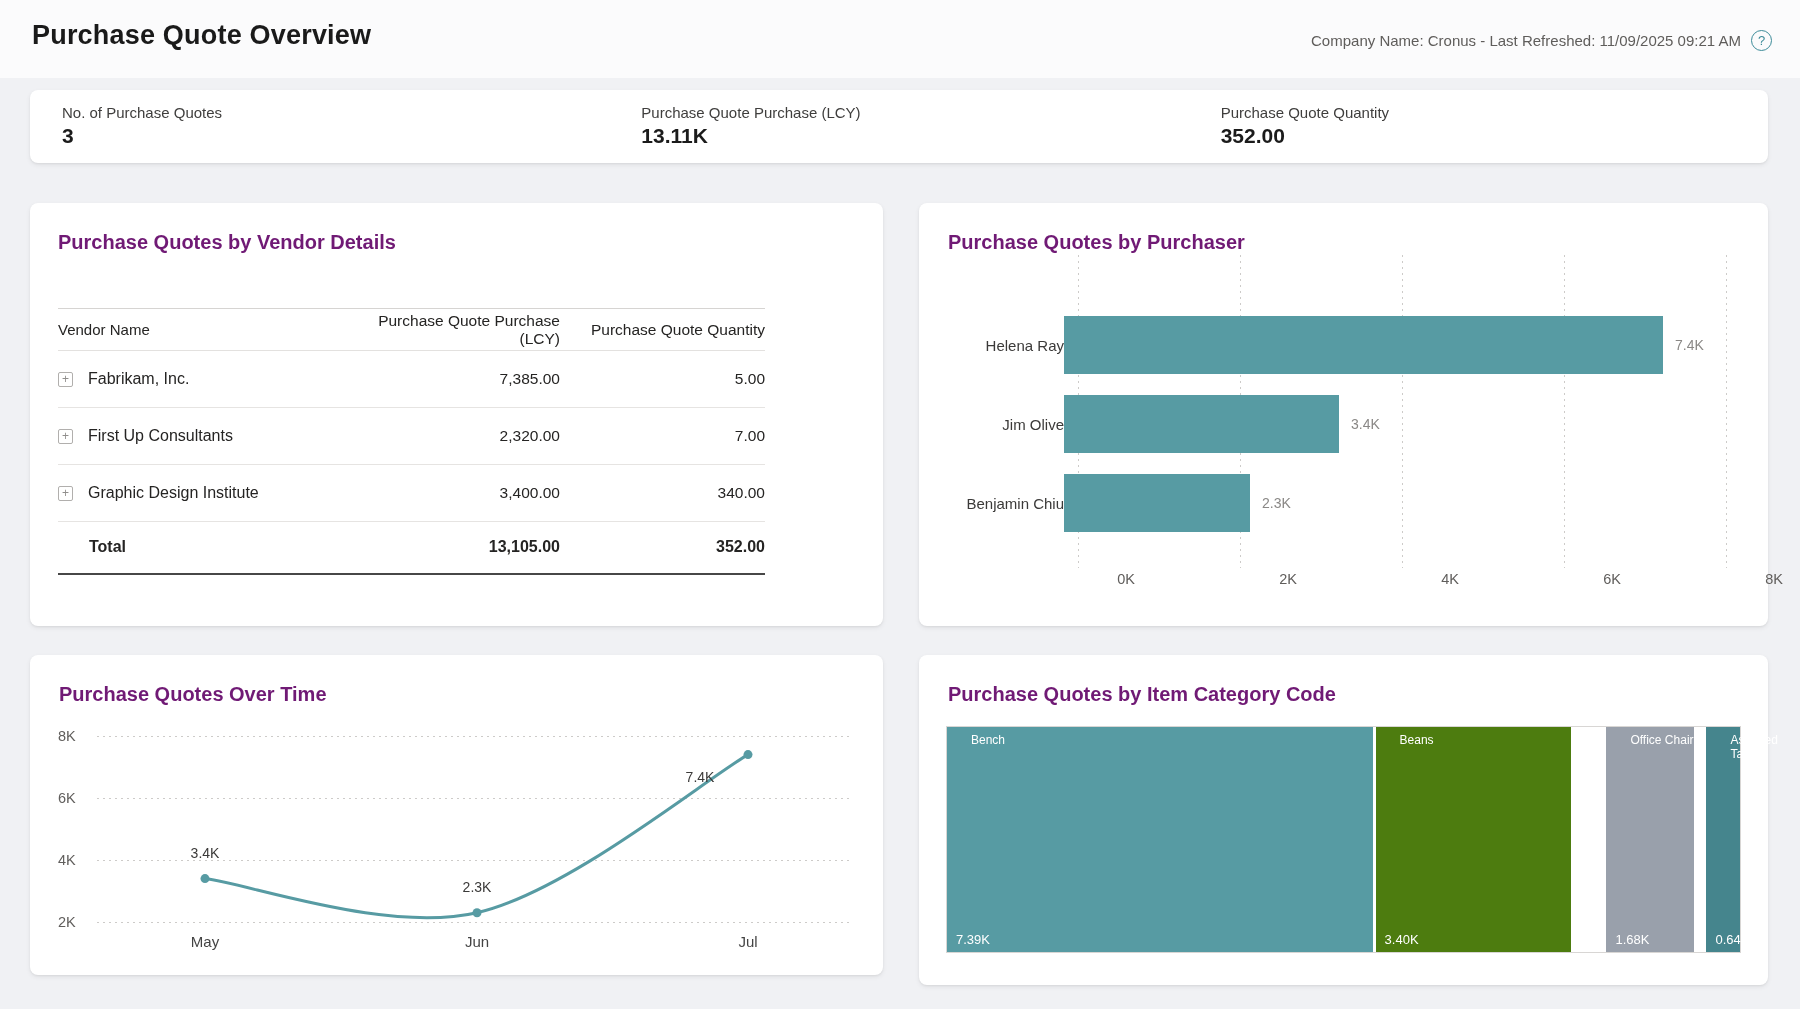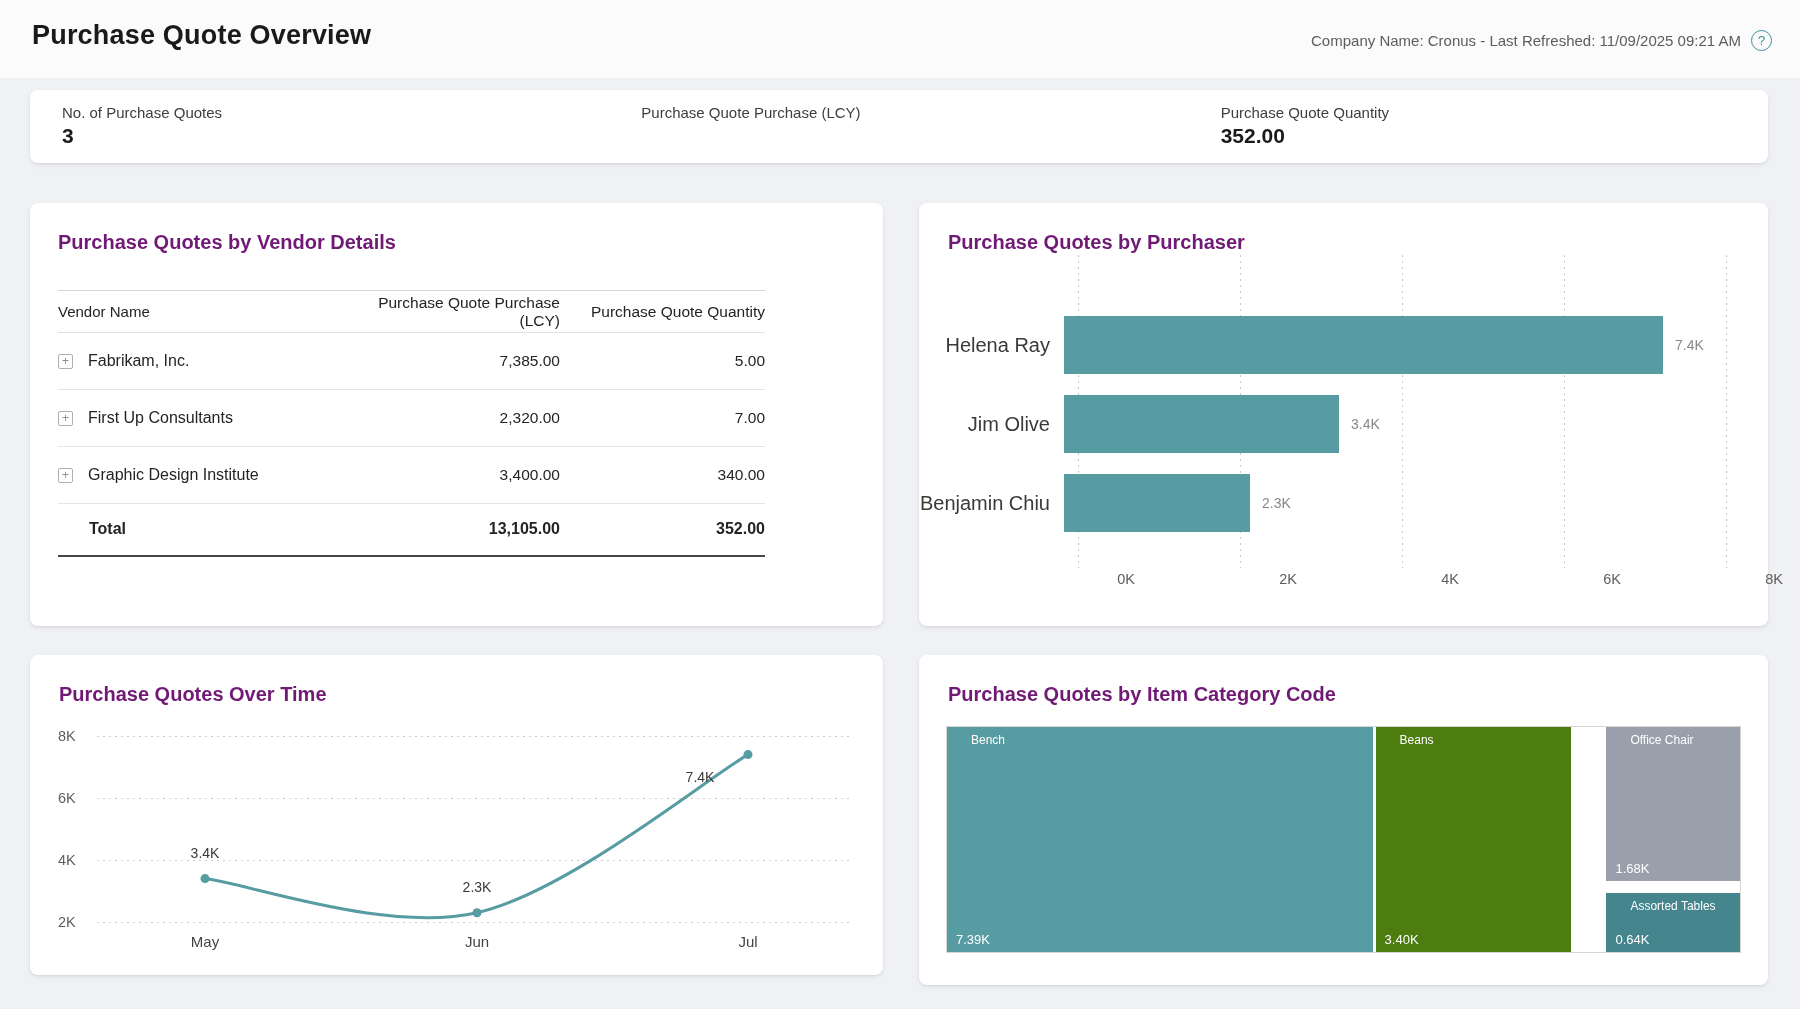--- a/index.html
+++ b/index.html
@@ -25,50 +25,50 @@
   .kpi-label { font-size:15px; color:#3f3e3d; }
   .kpi-value { font-size:21px; font-weight:700; color:#1b1b1b; margin-top:3px; }
   
   .card-table { left:30px; top:203px; width:853px; height:423px; padding:28px; }
   .card-bars  { left:919px; top:203px; width:849px; height:423px; }
   .card-line  { left:30px; top:655px; width:853px; height:320px; }
   .card-tree  { left:919px; top:655px; width:849px; height:330px; }
   .visual-title { font-size:20px; font-weight:700; color:#701a75; }
   .card-bars .visual-title, .card-tree .visual-title, .card-line .visual-title { position:absolute; left:29px; top:28px; }
   
-  table.vtable { border-collapse:collapse; width:707px; margin-top:36px; table-layout:fixed; }
+  table.vtable { border-collapse:collapse; width:707px; margin-top:54px; table-layout:fixed; }
   .vtable th { font-size:15px; font-weight:400; color:#252423; text-align:left;
                border-top:1px solid #d6d4d2; border-bottom:1px solid #e3e1df; height:42px; }
   .vtable td { font-size:16px; color:#252423; height:57px; border-bottom:1px solid #e6e4e2; }
   .vtable th.num, .vtable td.num { text-align:right; font-size:15.5px; }
   .vtable tr.total td { font-weight:700; border-top:1px solid #b8b6b4; border-bottom:2px solid #474747; height:52px; font-size:16px; }
   .vtable tr.total td:first-child { padding-left:31px; }
   .expander { display:inline-flex; width:15px; height:15px; border:1px solid #b1afad; border-radius:2px;
               color:#908e8c; font-size:12px; line-height:13px; align-items:center; justify-content:center;
               margin-right:15px; vertical-align:1px; cursor:pointer; }
   
   .bar-plot { position:absolute; left:0; top:0; width:849px; height:423px; }
   .vgrid { position:absolute; top:52px; height:313px; width:1px;
            background-image:repeating-linear-gradient(to bottom,#cdcbc9 0 2px,transparent 2px 6px); }
   .xtick { position:absolute; top:368px; transform:translateX(-50%); font-size:14.5px; color:#605e5c;margin-left:48px; }
   .bar-row { position:absolute; left:0; height:58px; display:flex; align-items:center; width:100%; }
-  .bar-cat { width:145px; padding-right:14px; text-align:right; font-size:20px; color:#3b3a39; flex:none; }
+  .bar-cat { width:145px; text-align:right; font-size:15px; color:#3b3a39; flex:none; }
   .bar { height:58px; background:#579ba3; flex:none; cursor:pointer; }
   .bar-val { margin-left:12px; font-size:14px; color:#8a8886; }
   
   .hgrid { position:absolute; left:67px; width:753px; height:1px;
            background-image:repeating-linear-gradient(to right,#cdcbc9 0 2px,transparent 2px 6px); }
   .ytick { position:absolute; left:28px; width:30px; text-align:left; font-size:14.5px; color:#605e5c; transform:translateY(-50%); }
   .month { position:absolute; transform:translateX(-50%); top:278px; font-size:15px; color:#444; }
   .pt-label { position:absolute; transform:translate(-50%,-50%); font-size:14px; color:#3b3a39; }
   .line-svg { position:absolute; left:0; top:0; }
   
   .treemap { position:absolute; left:28px; top:72px; width:793px; height:225px; display:flex; gap:3px;
              outline:1px solid #d8d6d4; background:#fff; }
-  .tm-col { display:flex; flex-direction:column; gap:12px; flex-basis:0;margin-left:32px; }
+  .tm-col { display:flex; flex-direction:row; gap:12px; flex-basis:0;margin-left:32px; }
   .tm-block { position:relative; flex-basis:0; cursor:pointer; }
   .tm-name { position:absolute; left:24px; top:6px; color:#fff; font-size:12px; }
   .tm-val  { position:absolute; left:9px; bottom:5px; color:#fff; font-size:13px; }
 </style>
 </head>
 <body>
 
 <div class="topbar">
   <div class="page-title">Purchase Quote Overview</div>
   <div class="meta">
@@ -77,20 +77,21 @@
   </div>
 </div>
 
 <div class="card kpi-strip">
   <div class="kpi">
     <div class="kpi-label">No. of Purchase Quotes</div>
     <div class="kpi-value">3</div>
   </div>
   <div class="kpi">
     <div class="kpi-label">Purchase Quote Purchase (LCY)</div>
+    <div class="kpi-value">13.11K</div>
   </div>
   <div class="kpi">
     <div class="kpi-label">Purchase Quote Quantity</div>
     <div class="kpi-value">352.00</div>
   </div>
 </div>
 
 <div class="card card-table">
   <div class="visual-title" style="position:static">Purchase Quotes by Vendor Details</div>
   <table class="vtable">

